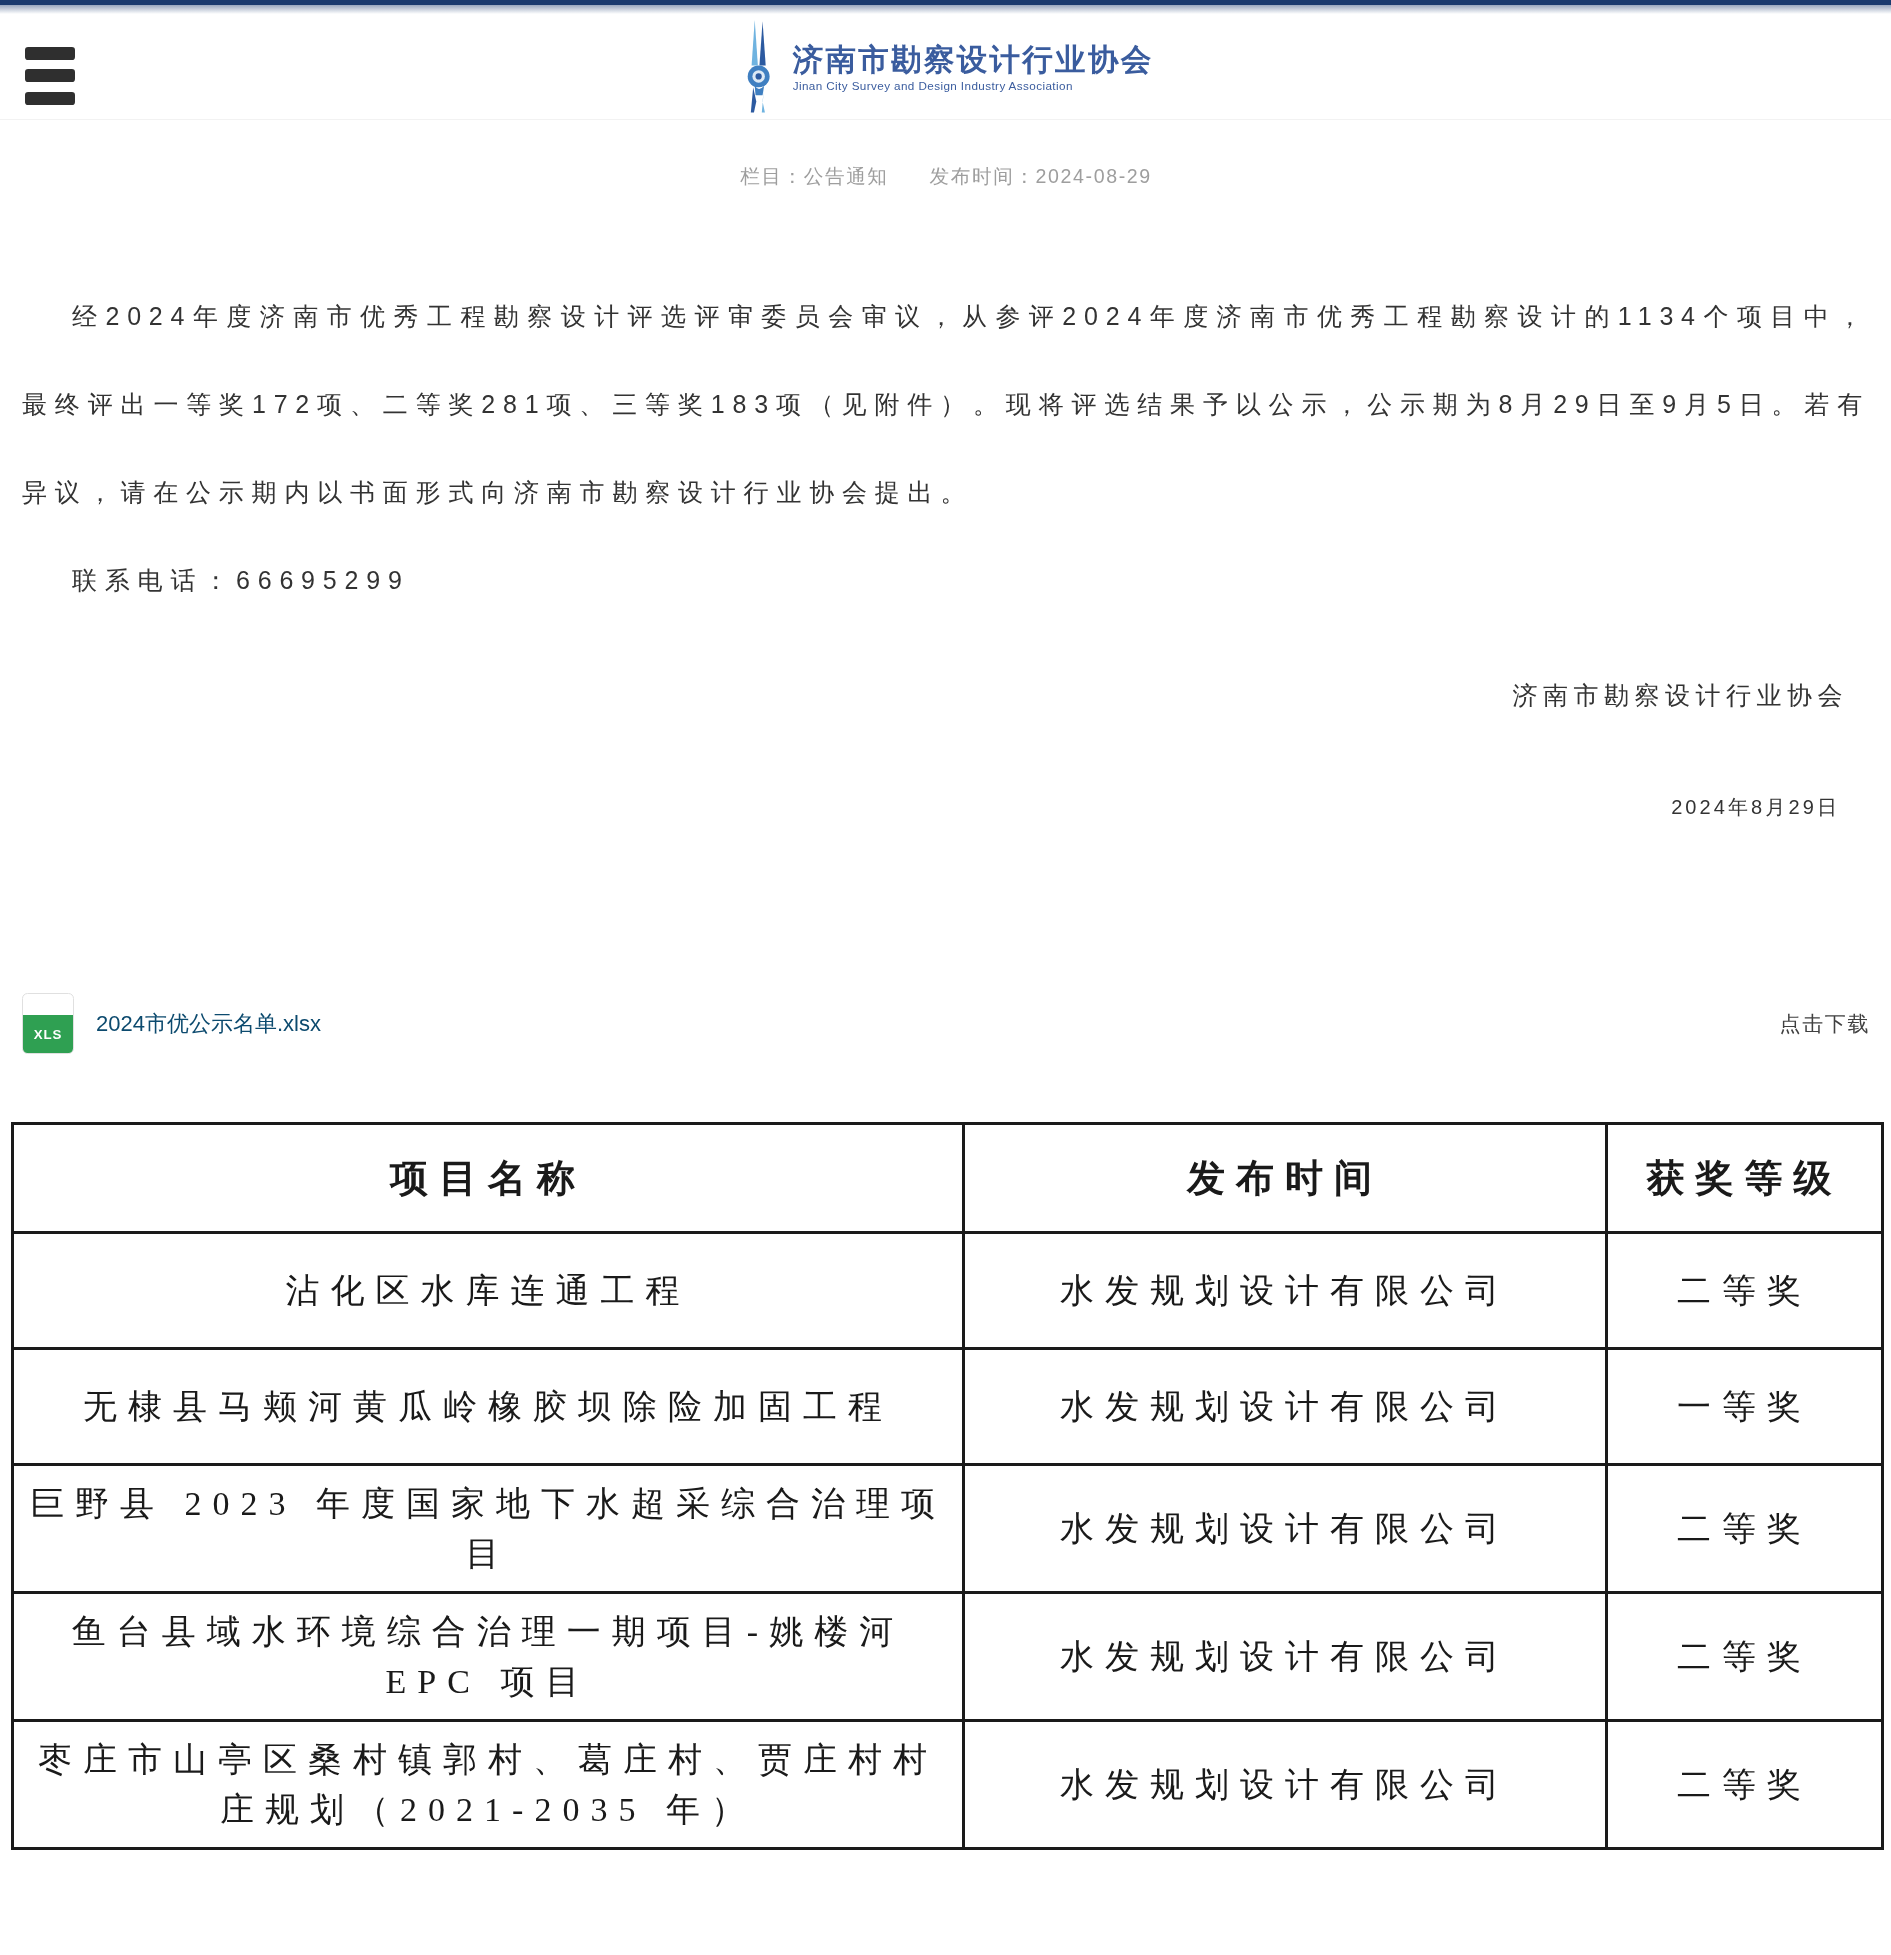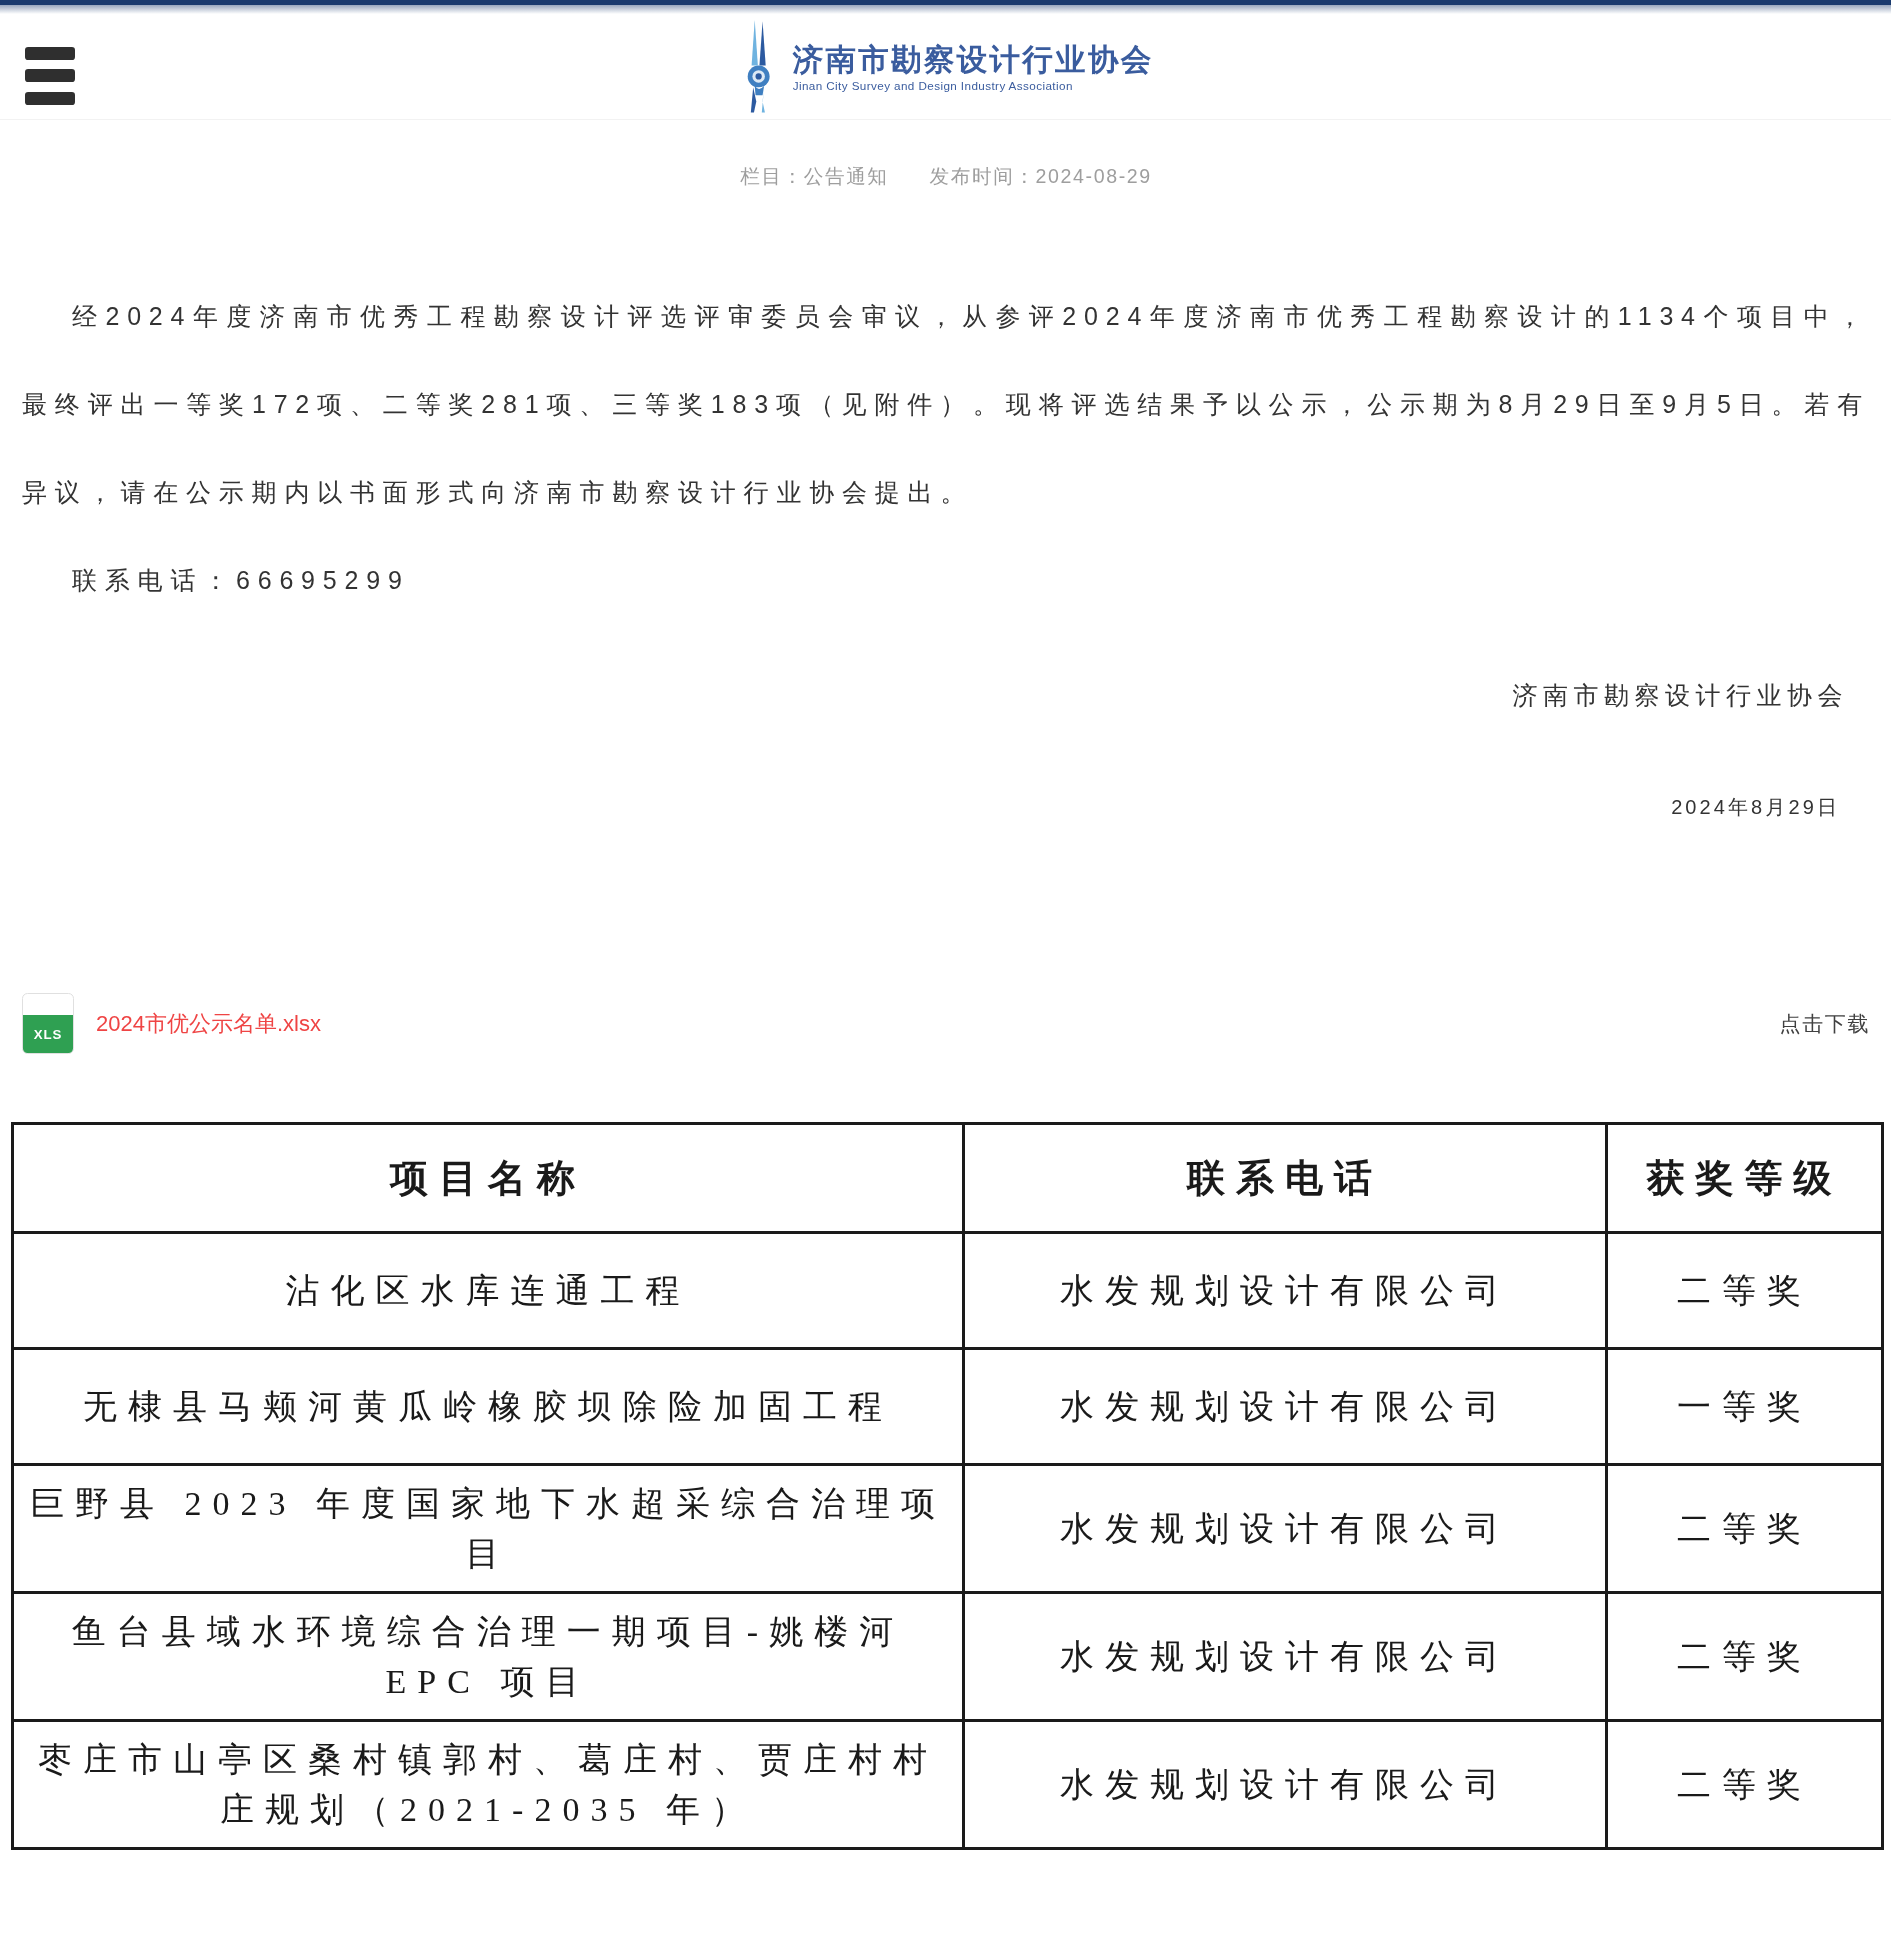--- a/index.html
+++ b/index.html
@@ -31,21 +31,21 @@
   .meta{margin-top:43px;text-align:center;font-size:19.6px;color:#9e9e9e;letter-spacing:1.6px;}
   .meta .seg{margin:0 17px;}
   .para{margin-top:82px;font-size:25px;line-height:88px;letter-spacing:7.8px;text-align:justify;text-indent:2em;color:#333;}
   .contact{font-size:25px;line-height:88px;letter-spacing:7.8px;text-indent:2em;color:#333;}
   .signature{margin-top:55px;text-align:right;padding-right:22px;font-size:25px;letter-spacing:5.5px;color:#333;}
   .sign-date{margin-top:82px;text-align:right;padding-right:30px;font-size:20px;letter-spacing:3.1px;color:#333;}
   .attach{margin-top:172px;display:flex;align-items:center;}
   .xls-icon{position:relative;width:52px;height:61px;border-radius:5.5px;overflow:hidden;border:0.8px solid #e0e0e0;display:flex;flex-direction:column;flex:0 0 auto;}
   .xls-top{flex:0 0 38px;background:var(--green);color:#ffffff;font-size:13.3px;font-weight:bold;display:flex;align-items:center;justify-content:center;letter-spacing:0.8px;margin-top:21px;}
   .xls-bottom{flex:1;background:#f1f1f1;}
-  .attach-name{margin-left:22px;font-size:22px;color:#ef4444;text-decoration:none;cursor:pointer;}
+  .attach-name{margin-left:22px;font-size:22px;color:#0c4a6e;text-decoration:none;cursor:pointer;}
   .download{margin-left:auto;font-size:21px;color:#404040;text-decoration:none;cursor:pointer;letter-spacing:1.6px;}
   .tablewrap{margin:68px 11px 0;}
   table.awards{width:100%;border-collapse:collapse;table-layout:fixed;font-family:"Liberation Serif",serif;color:var(--line);}
   table.awards col.c1{width:951px;}
   table.awards col.c2{width:643px;}
   table.awards col.c3{width:276px;}
   table.awards th{
     height:109px;border:3.1px solid var(--line);font-size:38px;font-weight:bold;
     letter-spacing:11px;text-align:center;vertical-align:middle;padding:0 7.8px;
   }
@@ -110,21 +110,21 @@
   <div class="tablewrap">
     <table class="awards">
       <colgroup>
           <col class="c1">
           <col class="c2">
           <col class="c3">
         </colgroup>
       <thead>
         <tr>
             <th>项目名称</th>
-            <th>联系电话</th>
+            <th>发布时间</th>
             <th>获奖等级</th>
           </tr>
       </thead>
       <tbody>
           <tr>
             <td>沾化区水库连通工程</td>
             <td>水发规划设计有限公司</td>
             <td>二等奖</td>
           </tr>
           <tr>

